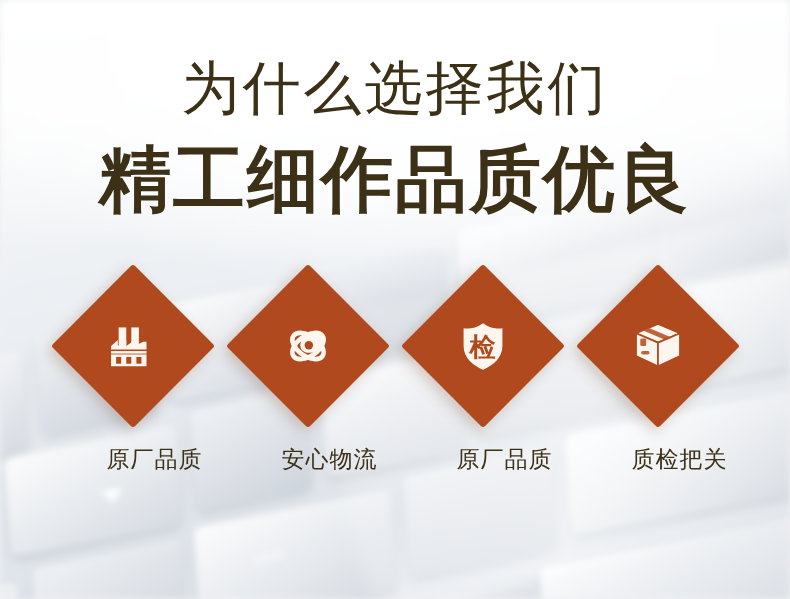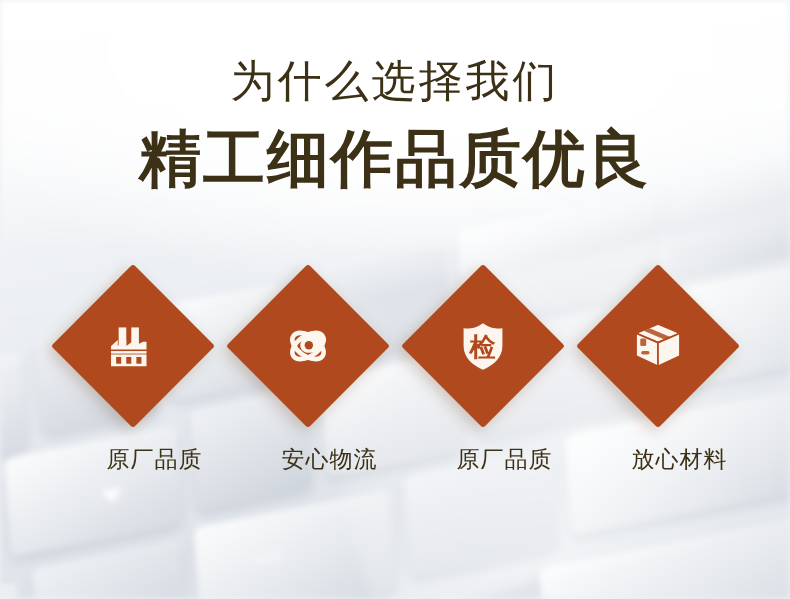--- a/index.html
+++ b/index.html
@@ -72,29 +72,29 @@
     filter: blur(6px);
   }
 
   
   .text-block {
     position: absolute; left: 0; right: 0; top: 58px;
     text-align: center;
     z-index: 5;
   }
   .subtitle {
-    font-size: 44px;
+    font-size: 58px;
     line-height: 1.05;
     color: #3c3117;
     letter-spacing: 3px;
     font-weight: 400;
   }
   .headline {
     margin-top: 22px;
-    font-size: 62px;
+    font-size: 72px;
     line-height: 1.06;
     color: #3c3117;
     letter-spacing: 2px;
     font-weight: 700;
   }
 
   
   .features {
     position: absolute;
     left: 0; right: 0; top: 286px;
@@ -246,17 +246,17 @@
               <path d="M32 6 L58 17 L32 28 L6 17 Z"></path>
               <path d="M6 17 L6 44 L32 56 L32 28 Z"></path>
               <path d="M58 17 L58 44 L32 56 L32 28 Z"></path>
             </g>
             <path d="M22 11 L48 22 L41 25 L15 14 Z" fill="#b04a1e" opacity=".85"></path>
             <rect x="11" y="23" width="7" height="9" rx="1.5" fill="#b04a1e" opacity=".85"></rect>
             <rect x="12" y="38" width="10" height="4" rx="2" fill="#b04a1e" opacity=".85"></rect>
           </svg>
         </span>
       </div>
-      <div class="feature-label">放心材料</div>
+      <div class="feature-label">质检把关</div>
     </div>
 
   </div>
 </div>
 
 </body></html>

